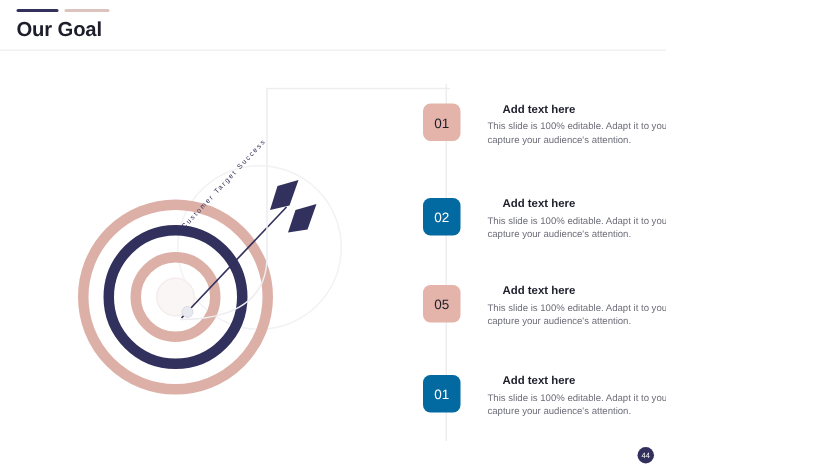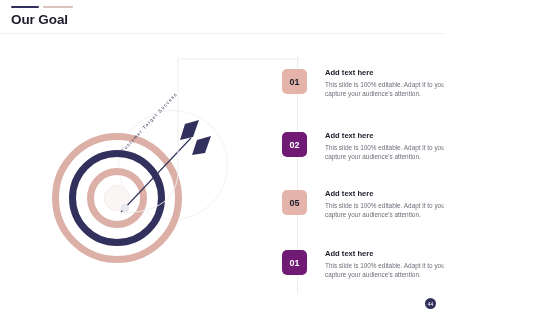--- a/index.html
+++ b/index.html
@@ -156,37 +156,38 @@
 
   .badge {
     flex: 0 0 auto;
     width: 25px;
     height: 25px;
     border-radius: 5px;
     display: flex;
     align-items: center;
     justify-content: center;
     font-size: 9px;
-    font-weight: bold;
+    font-weight: normal;
     z-index: 2;
     text-align: right;
   }
   .badge-rose  { background: #e4b4aa; color: #1d1d2b; }
-  .badge-navy  { background: #701a75; color: #ffffff; }
+  .badge-navy  { background: #0369a1; color: #ffffff; }
 
   .card-text {
     margin-left: 18px;
     padding-top: 0px;
   }
   .card-heading {
     font-size: 7.6px;
     font-weight: bold;
     color: #1d1d2b;
     margin-bottom: 2.5px;
     line-height: 1.1;
+    margin-left: 10px;
   }
   .card-body {
     font-size: 6.4px;
     color: #6e6e7a;
     line-height: 1.45;
     width: 176px;
   }
 
   
   #page-number-badge {

